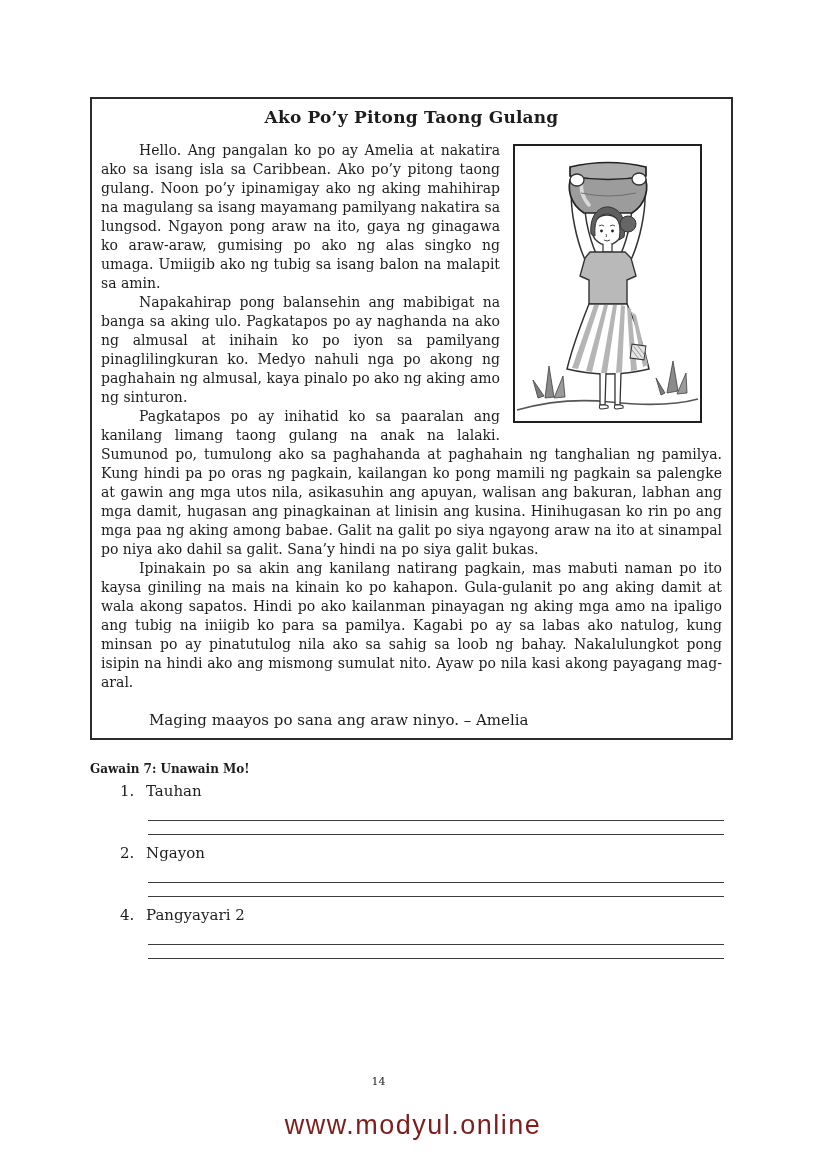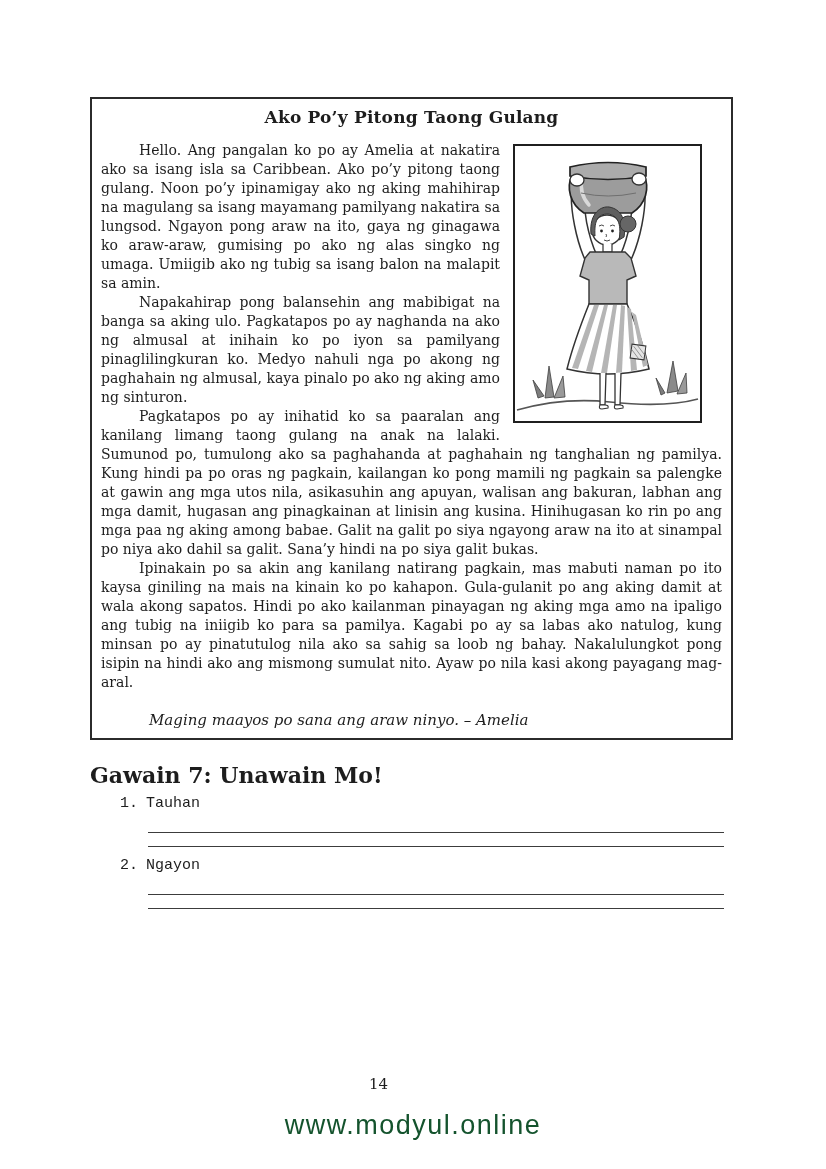--- a/index.html
+++ b/index.html
@@ -45,62 +45,61 @@
     line-height:19px;
     text-align:justify;
     text-indent:38px;
   }
   .story-closing {
     font-size:15px;
     line-height:19px;
     margin-top:19px;
     text-indent:48px;
     clear:left;
-    font-style:italic;
   }
   
   .activity { margin-top:22px; }
   .activity-heading {
     font-weight:bold;
-    font-size:22px;
+    font-size:12px;
     margin-bottom:2px;
   }
   .activity-instructions {
     font-size:15px;
     line-height:20px;
     text-align:justify;
   }
   .activity-list { margin-top:6px; }
-  .qitem { margin-bottom:9px;font-family:Liberation Mono, monospace; }
+  .qitem { margin-bottom:9px; }
   .qrow { font-size:15px; line-height:19px; }
   .qnum { display:inline-block; margin-left:30px; width:26px; }
   .answer-line {
     margin-left:58px;
     width:576px;
     height:14px;
     border-bottom:1.4px solid #3c3c3c;
   }
   .answer-line.first { margin-top:6px; }
   
   .page-number {
     position:absolute;
     left:0; width:757px;
     top:1075px;
     text-align:center;
-    font-size:15px;
+    font-size:11px;
     color:#1d1d1d;
   }
   .watermark {
     position:absolute;
     left:0; width:826px;
     top:1110px;
     text-align:center;
     font-size:27px;
     letter-spacing:1.5px;
-    color:#14532d;
+    color:#7f1d1d;
     font-family:"Liberation Sans", sans-serif;
   }
 </style>
 </head>
 <body>
 
 <div class="sheet">
   <div class="content">
 
     <div class="story-box">
@@ -193,20 +192,27 @@
 
         <div class="qitem">
           <div class="qrow">
             <span class="qnum">2.</span><span class="qlabel">Ngayon</span>
           </div>
           <div class="answer-line first"></div>
           <div class="answer-line"></div>
         </div>
 
 
+        <div class="qitem">
+          <div class="qrow">
+            <span class="qnum">4.</span><span class="qlabel">Pangyayari 2</span>
+          </div>
+          <div class="answer-line first"></div>
+          <div class="answer-line"></div>
+        </div>
 
       </div>
     </div>
   </div>
 
   <div class="page-number">14</div>
   <div class="watermark">www.modyul.online</div>
 </div>
 
 </body></html>

